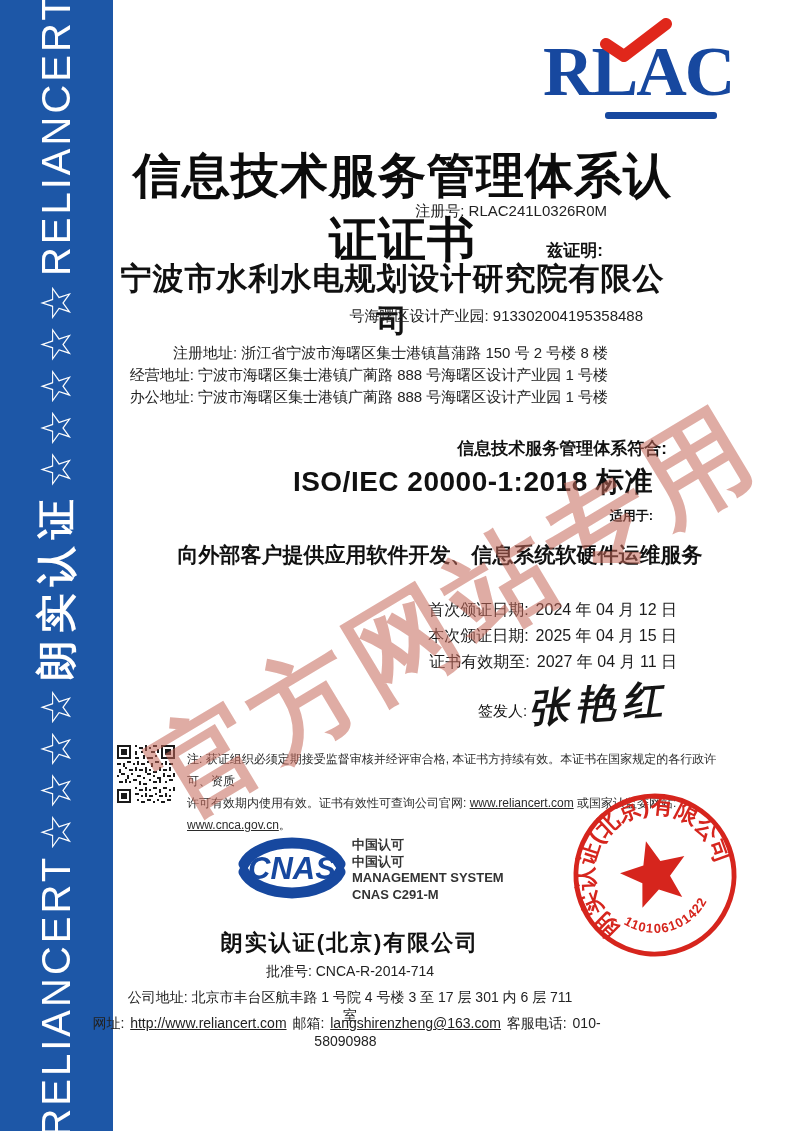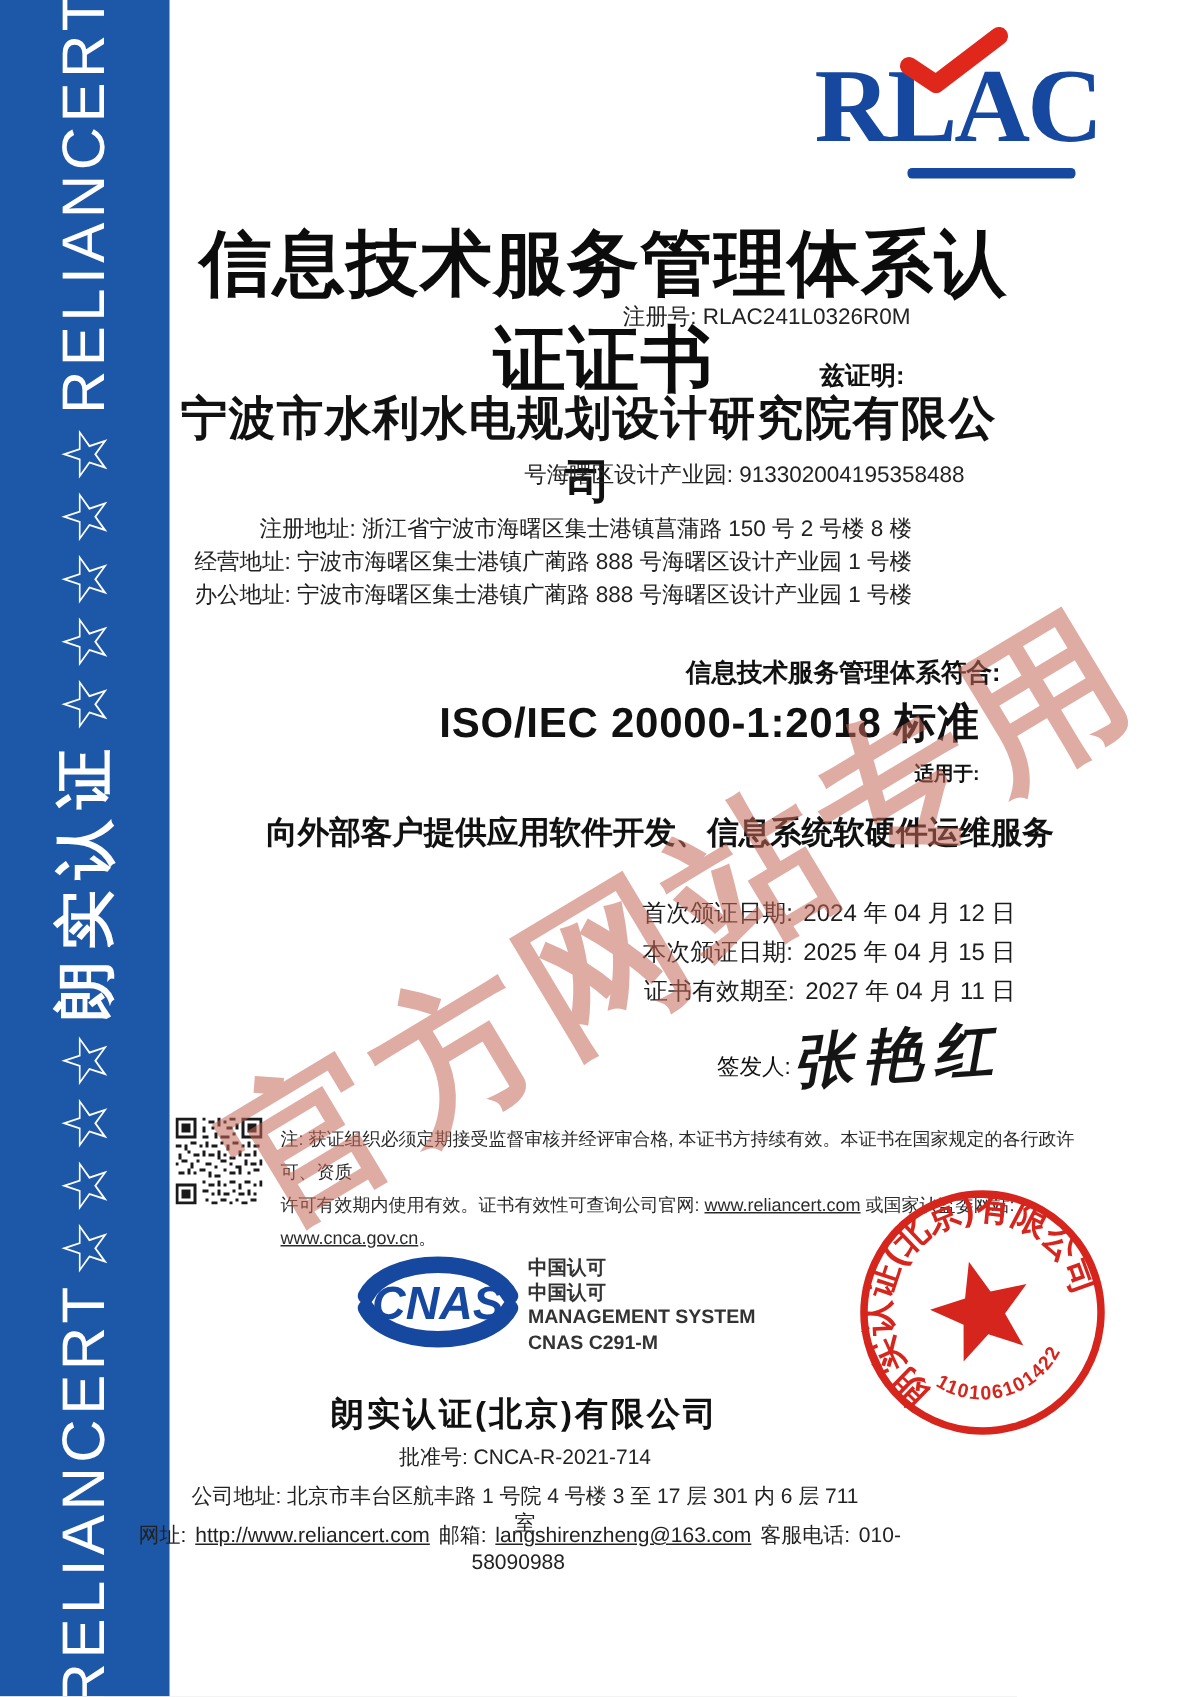--- a/index.html
+++ b/index.html
@@ -153,21 +153,21 @@
     <text x="56" y="49" text-anchor="middle" font-size="31" font-weight="bold" font-style="italic" fill="#17489f" font-family="Liberation Sans, DejaVu Sans, sans-serif">CNAS</text>
   </svg>
   <div class="abs cnas-text">
     <div>中国认可</div>
     <div>中国认可</div>
     <div>MANAGEMENT SYSTEM</div>
     <div>CNAS C291-M</div>
   </div>
 
   <div class="abs issuer">朗实认证(北京)有限公司</div>
-  <div class="abs approval">批准号: CNCA-R-2021-714</div>
+  <div class="abs approval">批准号: CNCA-R-2014-714</div>
   <div class="abs coaddr">公司地址: 北京市丰台区航丰路 1 号院 4 号楼 3 至 17 层 301 内 6 层 711 室</div>
   <div class="abs contact">
     <span>网址:</span>
     <span class="u">http://www.reliancert.com</span>
     <span>邮箱:</span>
     <span class="u">langshirenzheng@163.com</span>
     <span>客服电话:</span>
     <span>010-58090988</span>
   </div>
 

